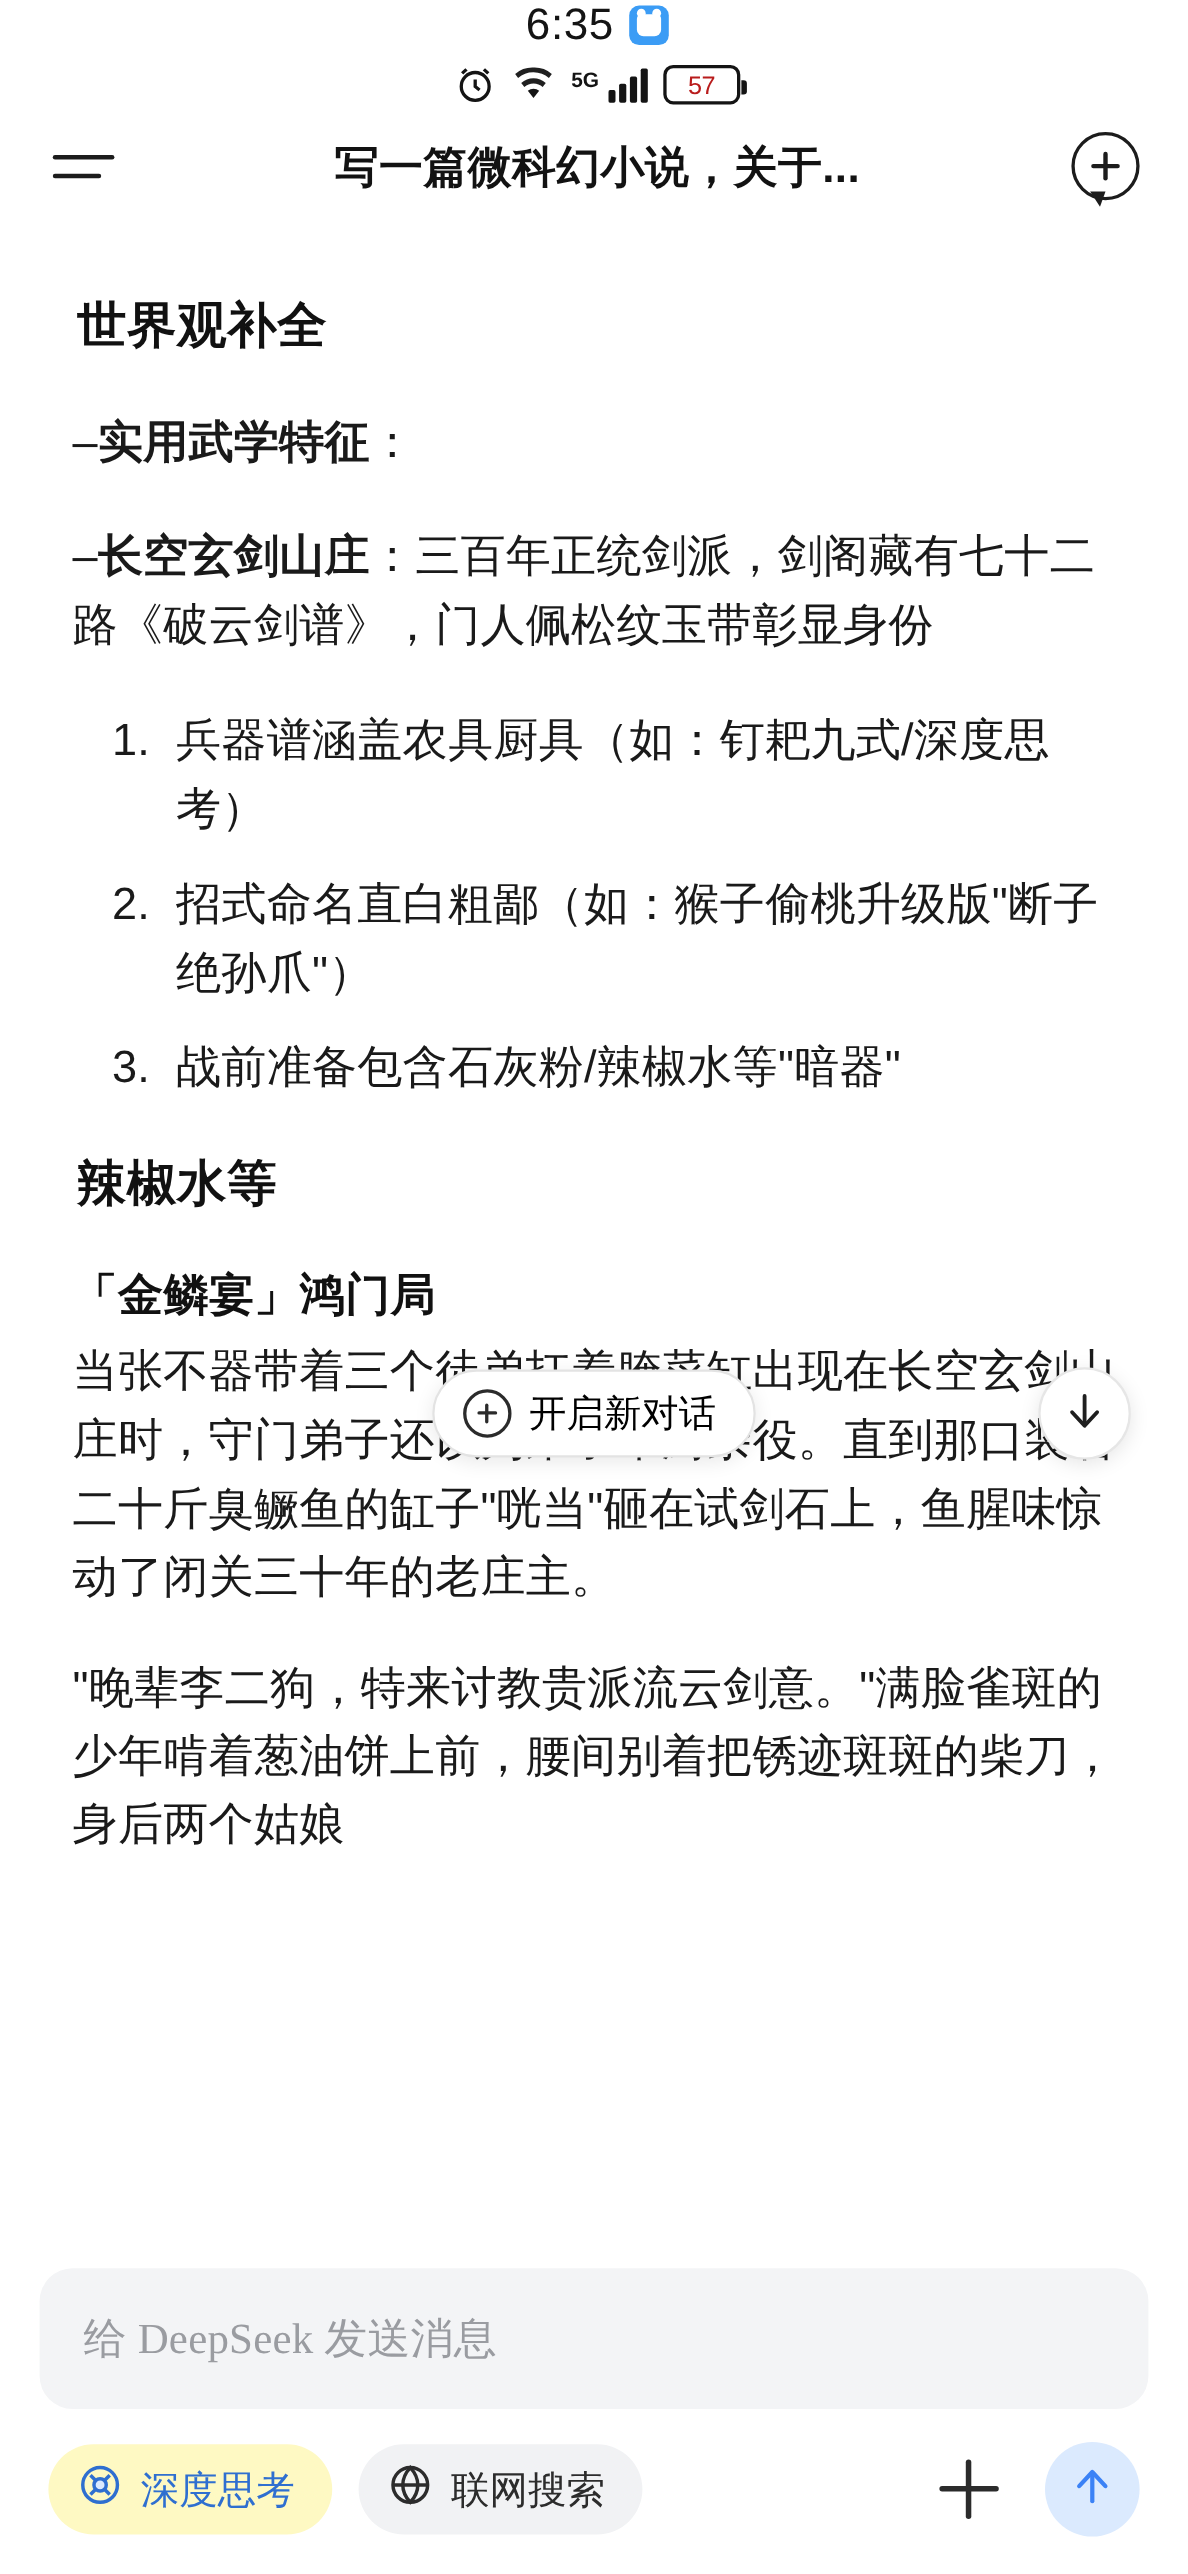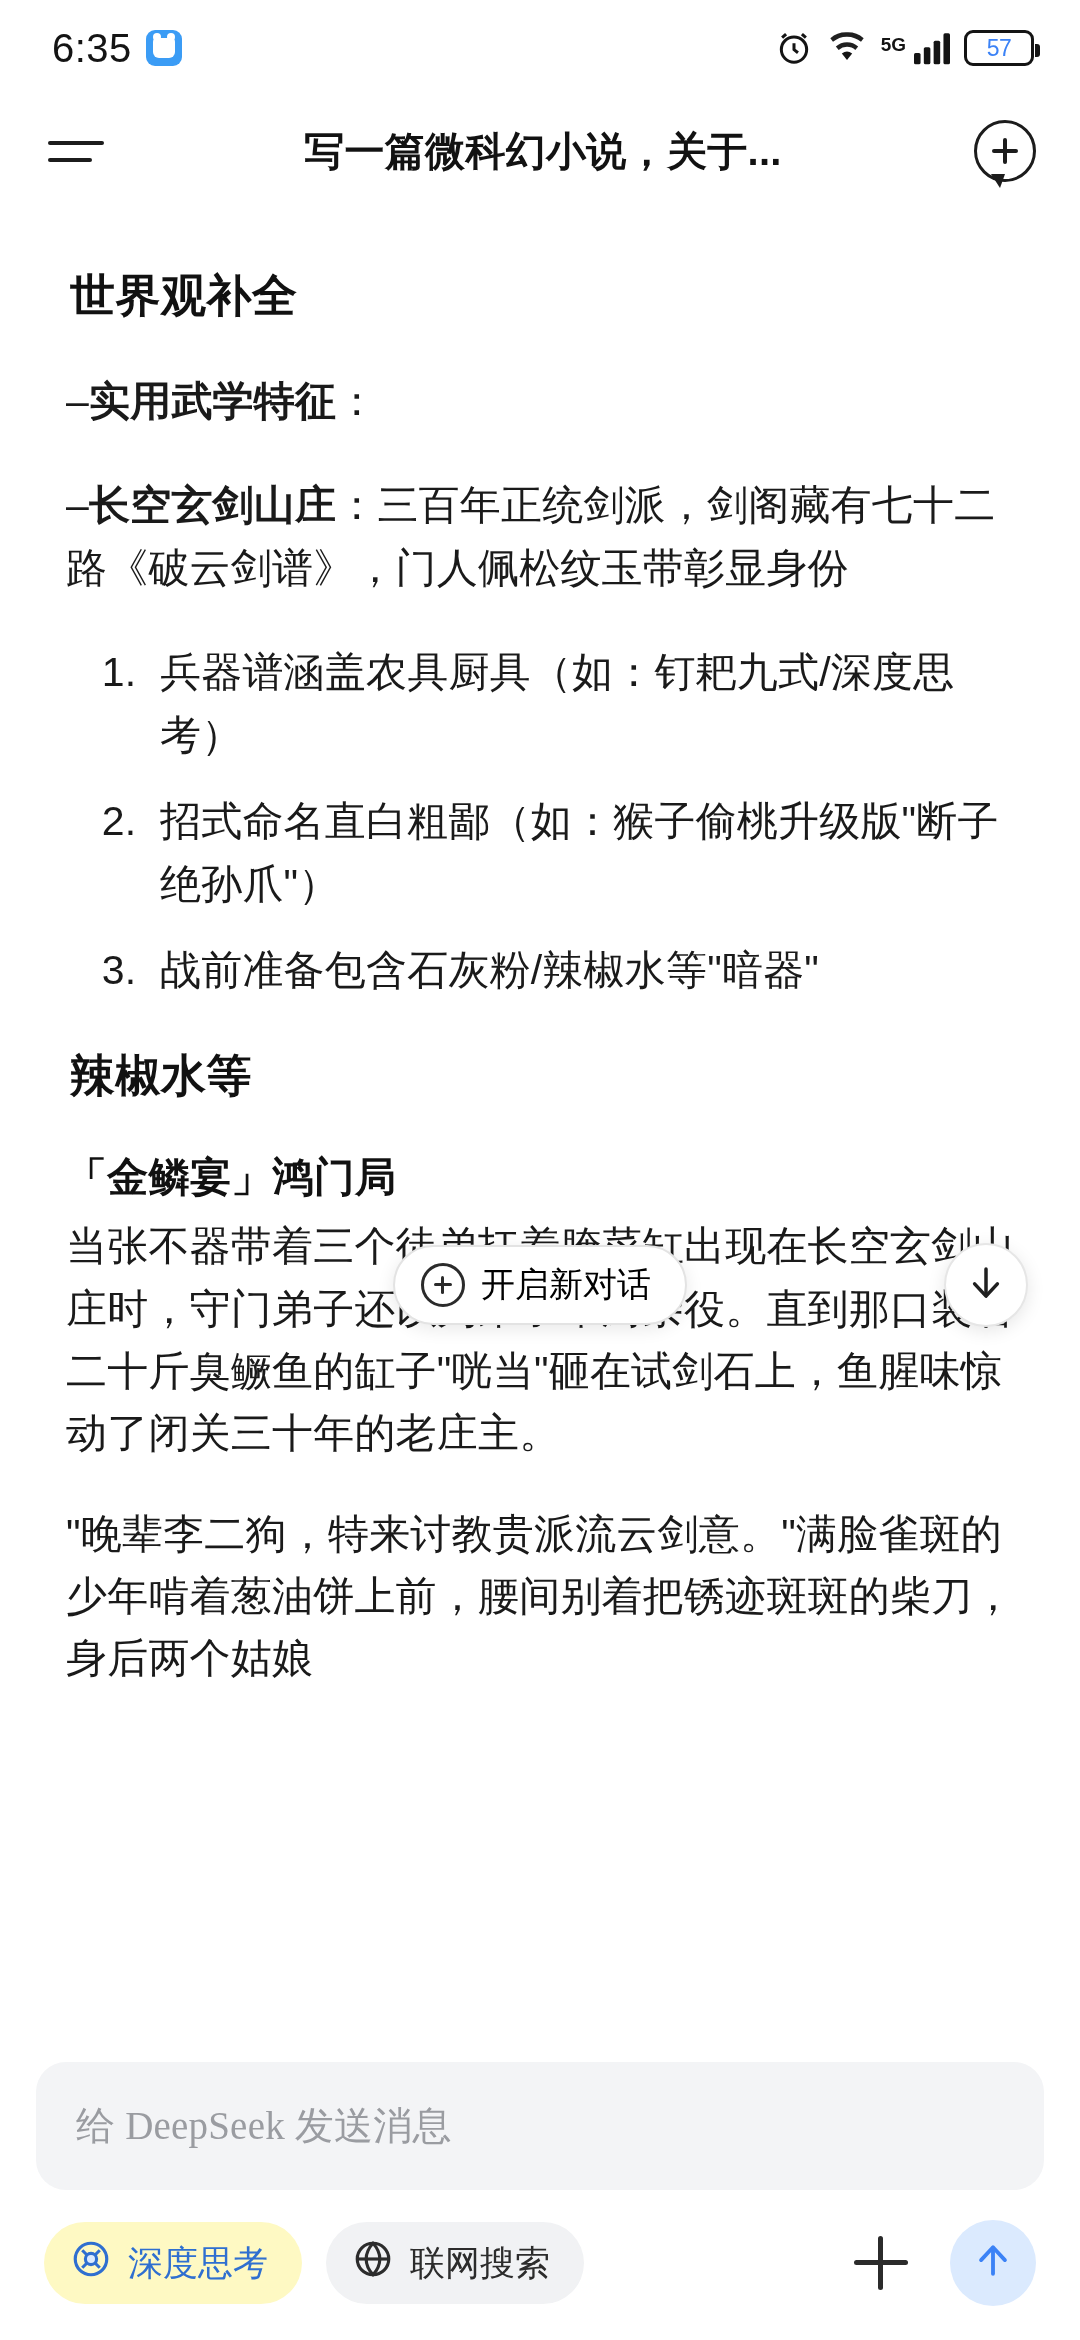--- a/index.html
+++ b/index.html
@@ -12,20 +12,21 @@
     overflow: hidden;
   }
 
   
   .statusbar {
     height: 96px;
     display: flex;
     align-items: center;
     justify-content: space-between;
     padding: 0 46px 0 52px;
+    flex-direction: column;
   }
   .status-clock {
     font-size: 40px;
     font-weight: 400;
     letter-spacing: 0.5px;
     color: #141414;
     display: flex;
     align-items: center;
     gap: 14px;
   }
@@ -83,21 +84,21 @@
     content: "";
     position: absolute;
     right: -9px; top: 11px;
     width: 5px; height: 13px;
     background: #141414;
     border-radius: 0 3px 3px 0;
   }
   .battery span {
     font-size: 23px;
     font-weight: 500;
-    color: #3b82f6;
+    color: #b91c1c;
     letter-spacing: -0.5px;
   }
 
   
   .appbar {
     height: 110px;
     display: flex;
     align-items: center;
     padding: 0 44px 0 48px;
     position: relative;

